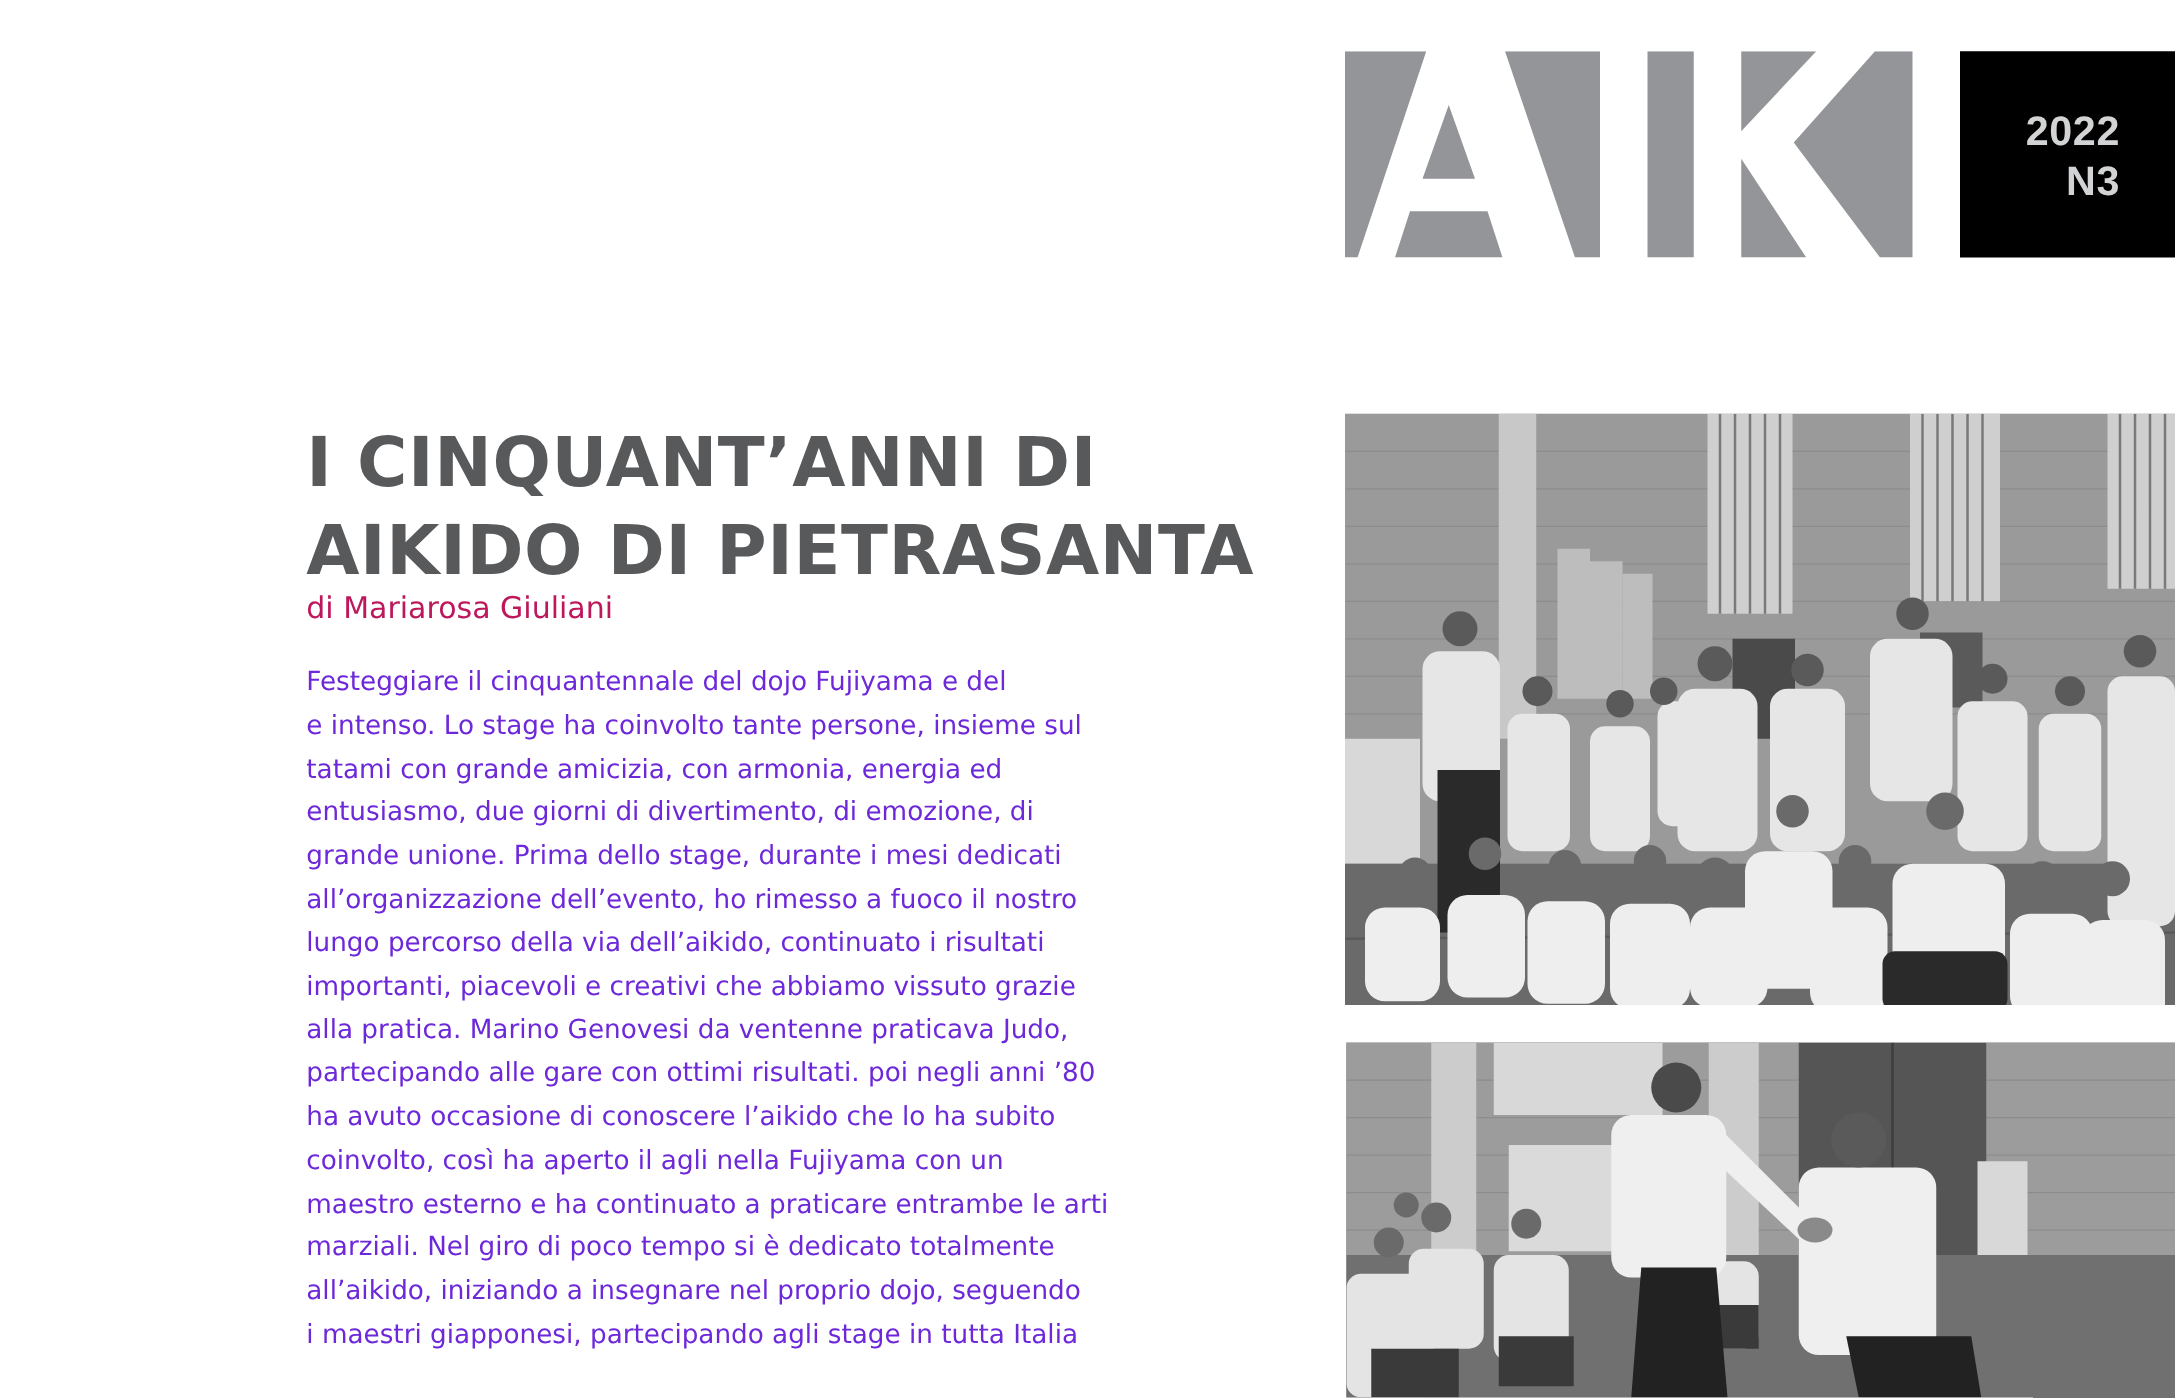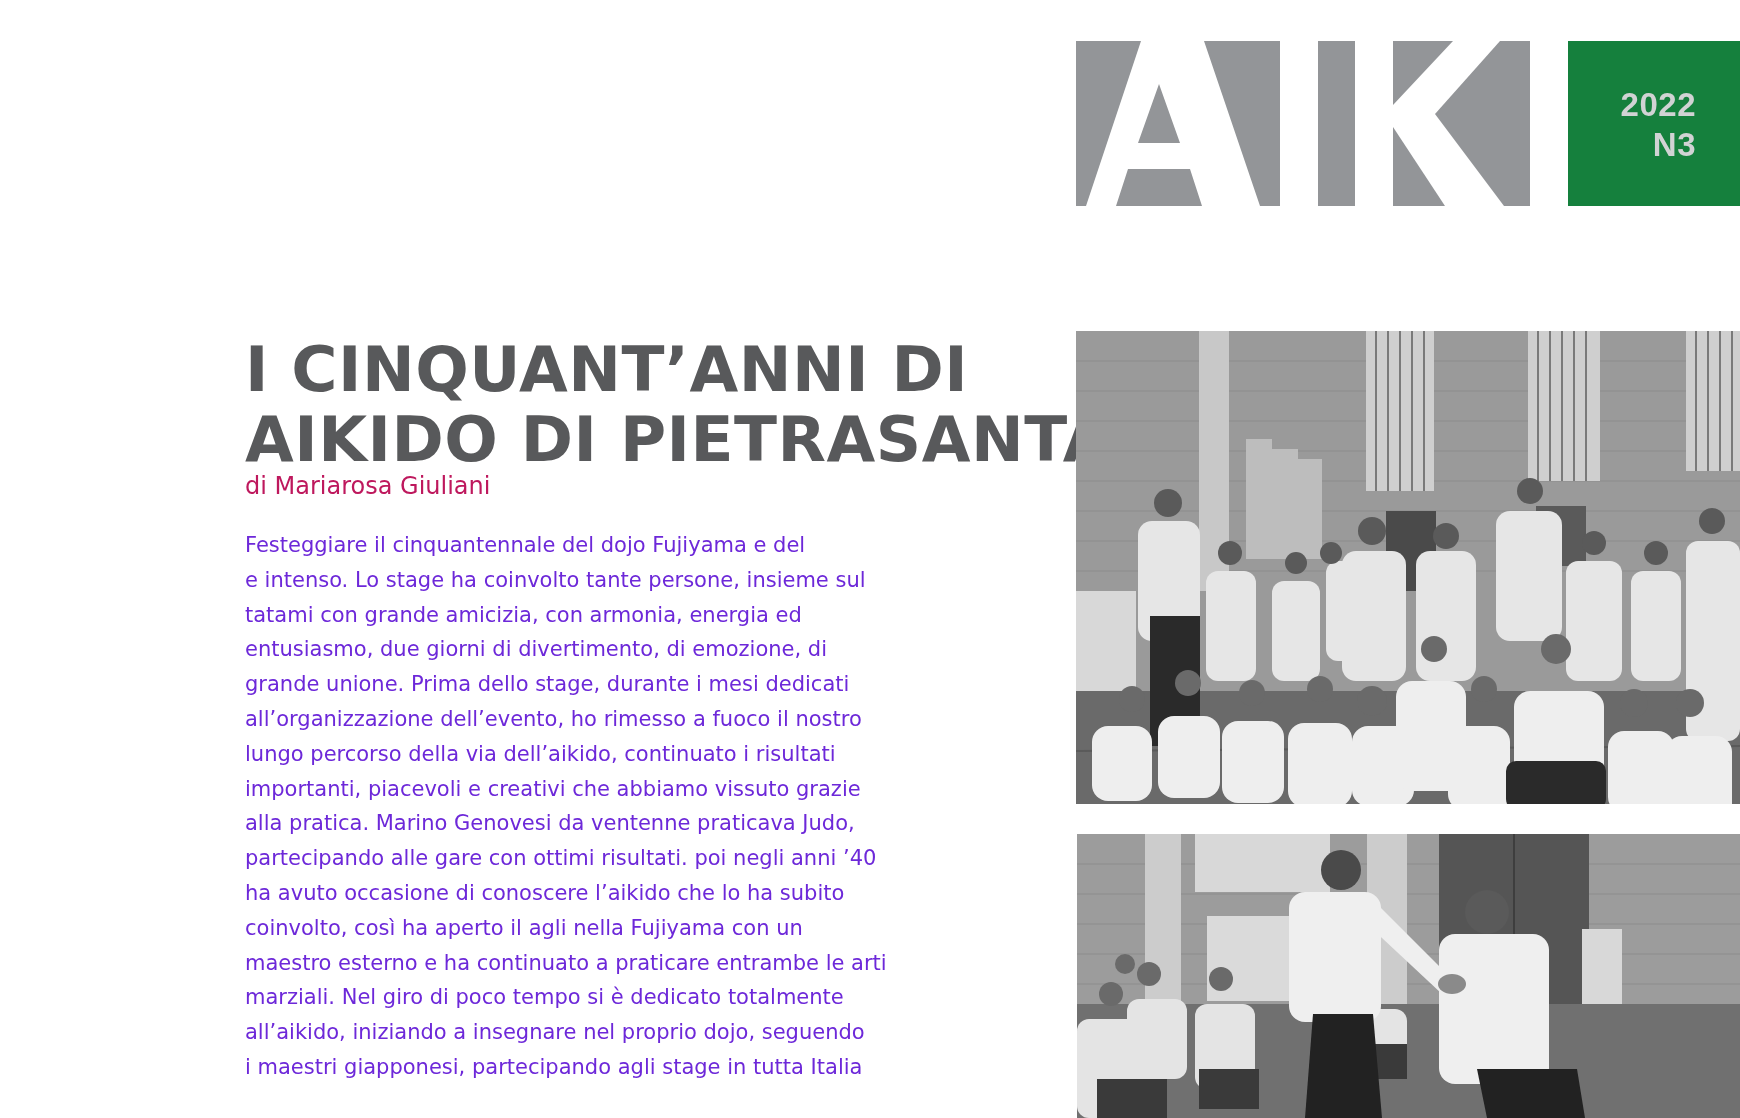--- a/index.html
+++ b/index.html
@@ -57,21 +57,21 @@
       position: absolute;
       left: 245px;
       top: 335px;
       width: 800px;
     }
     .article-title {
       margin: 0;
       color: #58595b;
       font-family: "DejaVu Sans", "Liberation Sans", sans-serif;
       font-weight: bold;
-      font-size: 63px;
+      font-size: 55px;
       line-height: 70px;
       letter-spacing: 0.5px;
     }
     .article-title span {
       display: block;
       white-space: nowrap;
     }
     .byline {
       margin: -4px 0 0 0;
       color: #be185d;
@@ -125,21 +125,21 @@
     <path fill="#939598" fill-rule="evenodd" d="M0 0 H204 V165 H0 Z
              M65 0 L10 165 H40 L52 128 H114 L126 165 H184 L128 0 Z
              M83 43 L104 102 H62 Z"></path>
 
     <rect x="242" y="0" width="37" height="165" fill="#939598"></rect>
 
     <path fill="#939598" d="M317 0 H377 L317 64 Z"></path>
     <path fill="#939598" d="M317 86 L317 165 H369 Z"></path>
     <path fill="#939598" d="M424 0 H454 V165 H428 L359 73 Z"></path>
   </svg>
-  <div class="issue-block" style="background:#15803d;">
+  <div class="issue-block" style="background:#000000;">
     <div class="issue-text">
       <span>2022</span>
       <span>N3</span>
     </div>
   </div>
 </div>
 
 <div class="article">
   <h1 class="article-title">
     <span>I CINQUANT’ANNI DI</span>
@@ -149,21 +149,21 @@
   <div class="body-text">
     <span>Festeggiare il cinquantennale del dojo Fujiyama e del</span>
     <span>e intenso. Lo stage ha coinvolto tante persone, insieme sul</span>
     <span>tatami con grande amicizia, con armonia, energia ed</span>
     <span>entusiasmo, due giorni di divertimento, di emozione, di</span>
     <span>grande unione. Prima dello stage, durante i mesi dedicati</span>
     <span>all’organizzazione dell’evento, ho rimesso a fuoco il nostro</span>
     <span>lungo percorso della via dell’aikido, continuato i risultati</span>
     <span>importanti, piacevoli e creativi che abbiamo vissuto grazie</span>
     <span>alla pratica. Marino Genovesi da ventenne praticava Judo,</span>
-    <span>partecipando alle gare con ottimi risultati. poi negli anni ’40</span>
+    <span>partecipando alle gare con ottimi risultati. poi negli anni ’80</span>
     <span>ha avuto occasione di conoscere l’aikido che lo ha subito</span>
     <span>coinvolto, così ha aperto il agli nella Fujiyama con un</span>
     <span>maestro esterno e ha continuato a praticare entrambe le arti</span>
     <span>marziali. Nel giro di poco tempo si è dedicato totalmente</span>
     <span>all’aikido, iniziando a insegnare nel proprio dojo, seguendo</span>
     <span>i maestri giapponesi, partecipando agli stage in tutta Italia</span>
   </div>
 </div>
 
 <div class="photo photo-1">

